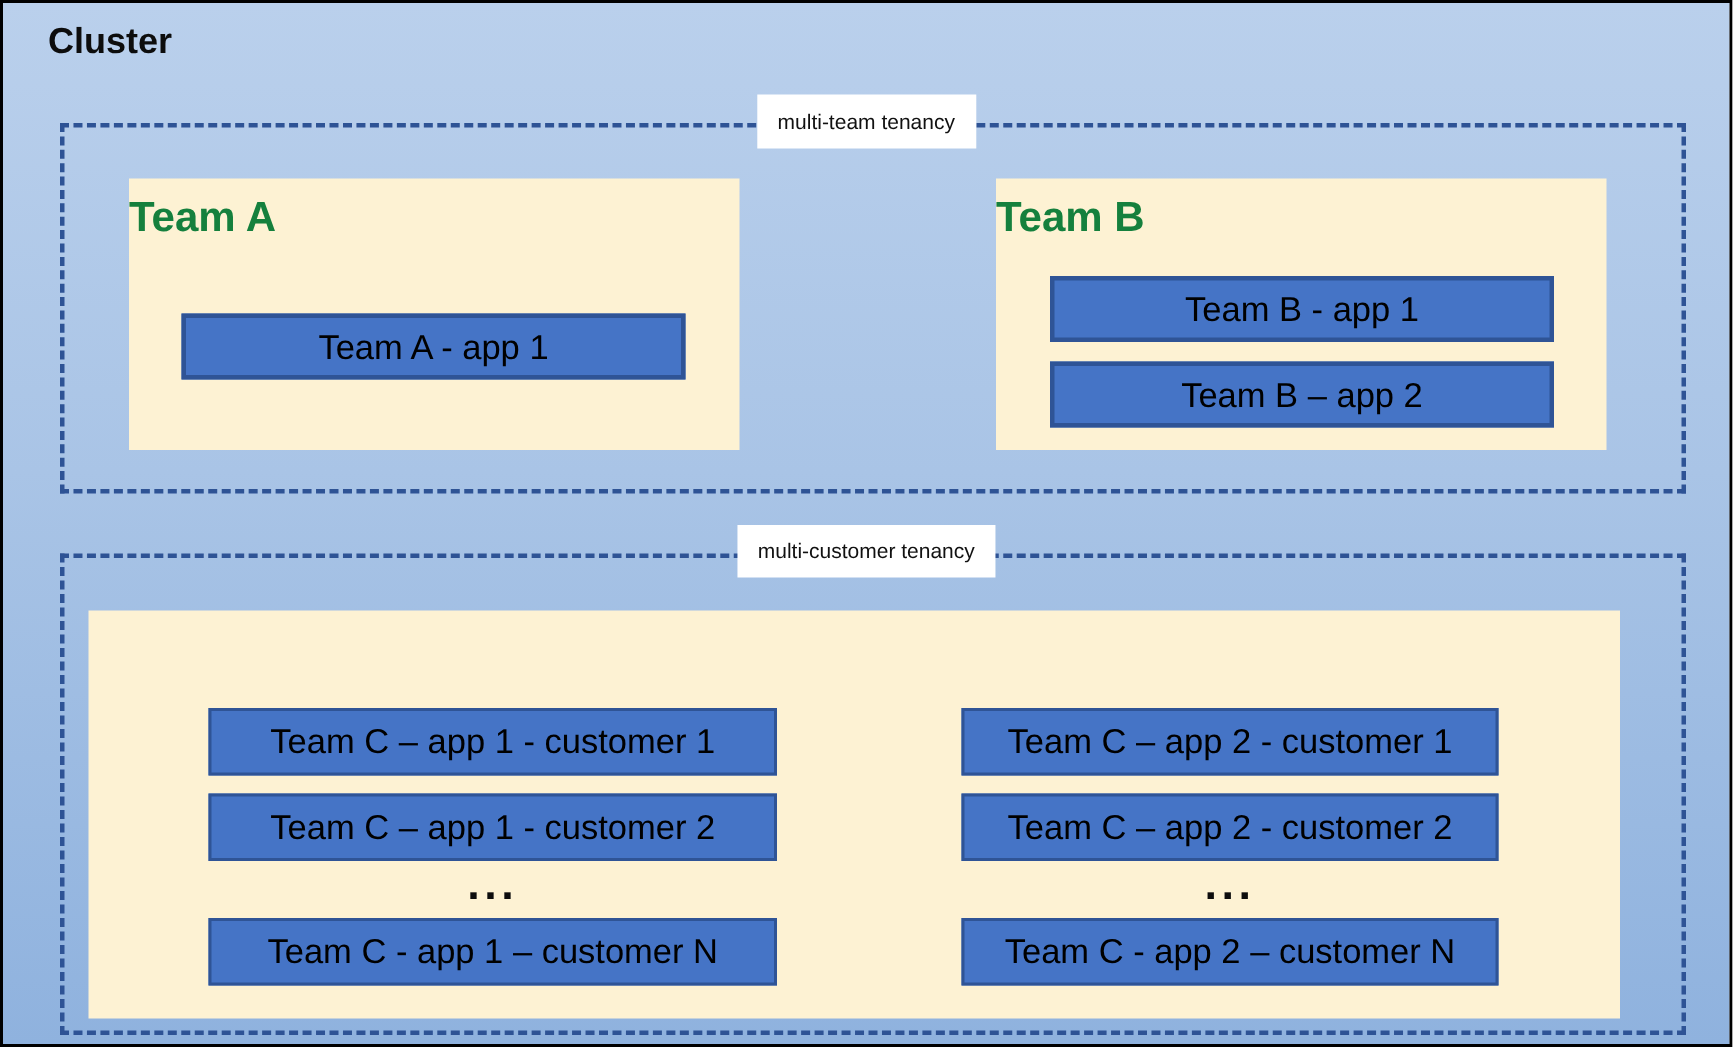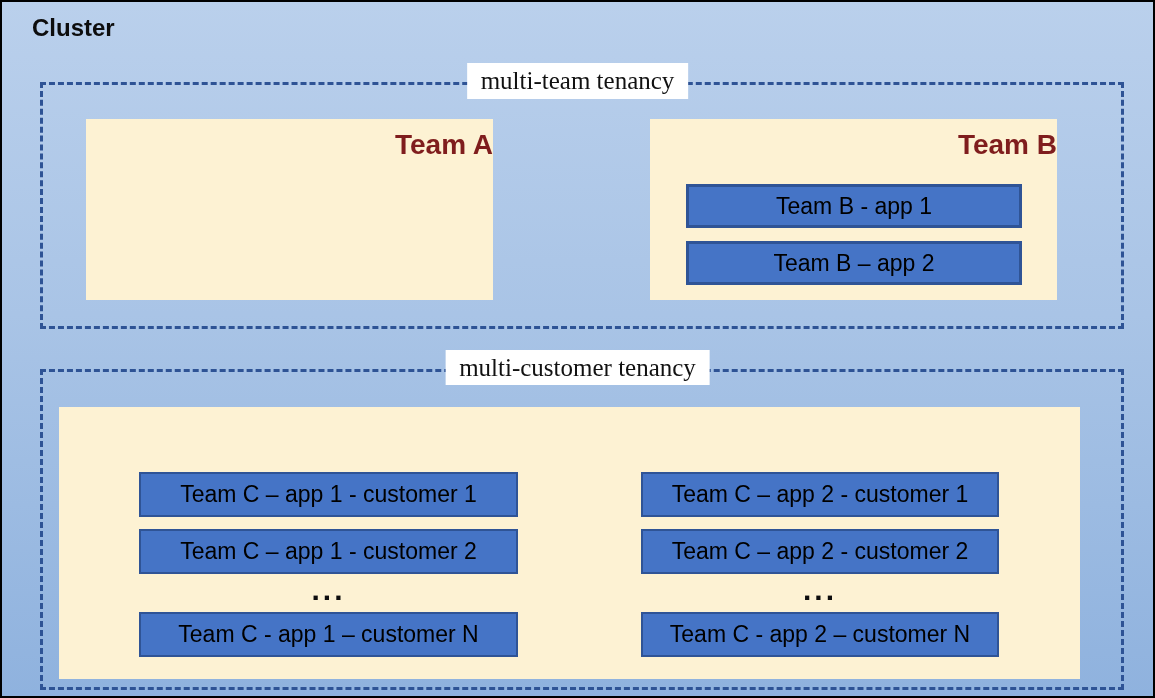--- a/index.html
+++ b/index.html
@@ -18,34 +18,34 @@
   }
   .zone{
     position:absolute;box-sizing:border-box;
     border:3px dashed #2e5395;
   }
   .zone-team{left:38px;top:80px;width:1084px;height:247px;}
   .zone-customer{left:38px;top:367px;width:1084px;height:321px;}
   .zone-label{
     position:absolute;left:50%;transform:translateX(-50%);
     background:#ffffff;color:#111;
-    font-size:25px;line-height:36px;height:36px;
-    padding:0 14px;white-space:nowrap;font-family:Liberation Serif, serif;
+    font-size:14px;line-height:36px;height:36px;
+    padding:0 14px;white-space:nowrap;
   }
   .zl-team{top:61px;}
   .zl-customer{top:348px;height:35px;line-height:35px;text-align:center;}
   .team{
     position:absolute;background:#fdf2d3;
   }
   .team-a{left:84px;top:117px;width:407px;height:181px;}
-  .team-b{left:648px;top:117px;width:407px;height:181px;}
+  .team-b{left:662px;top:117px;width:407px;height:181px;}
   .team-c{left:57px;top:405px;width:1021px;height:272px;}
   .team-name{
     position:absolute;left:0;right:0;top:10px;
-    text-align:right;font-size:28px;font-weight:bold;color:#7f1d1d;margin-left:32px;
+    text-align:left;font-size:28px;font-weight:bold;color:#15803d;
   }
   .team-c .team-name{top:8px;}
   .app{
     position:absolute;box-sizing:border-box;
     background:#4574c6;
     border:3px solid #2f5496;
     color:#000000;
     font-size:23px;text-align:center;
     line-height:38px;height:44px;
     white-space:nowrap;overflow:hidden;
@@ -71,20 +71,21 @@
 
 <div class="page">
 
   <div class="cluster-title">Cluster</div>
 
   <div class="zone zone-team"></div>
   <div class="zone-label zl-team">multi-team tenancy</div>
 
   <div class="team team-a">
     <div class="team-name">Team A</div>
+    <div class="app app-a1">Team A - app 1</div>
   </div>
 
   <div class="team team-b">
     <div class="team-name">Team B</div>
     <div class="app app-b1">Team B - app 1</div>
     <div class="app app-b2">Team B – app 2</div>
   </div>
 
   <div class="zone zone-customer"></div>
   <div class="zone-label zl-customer">multi-customer tenancy</div>

